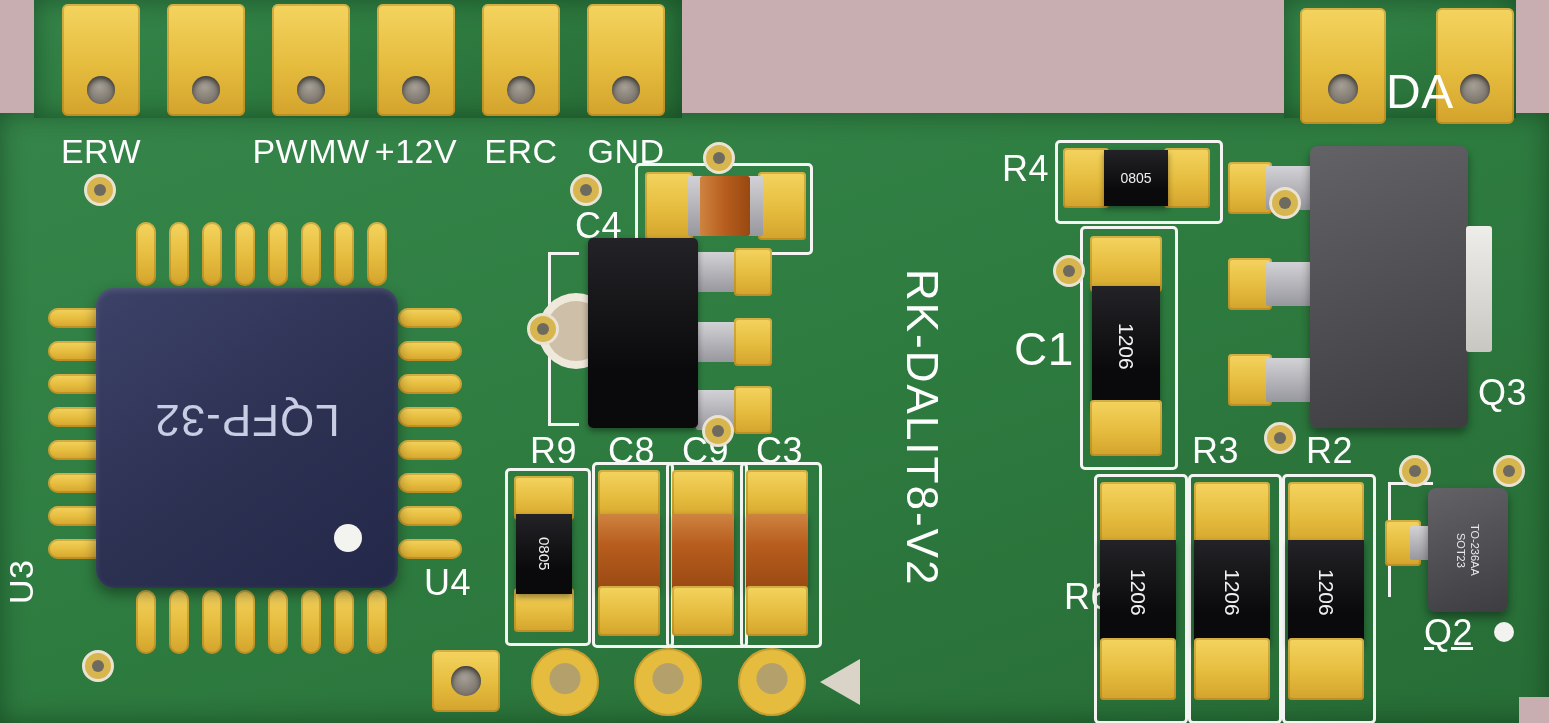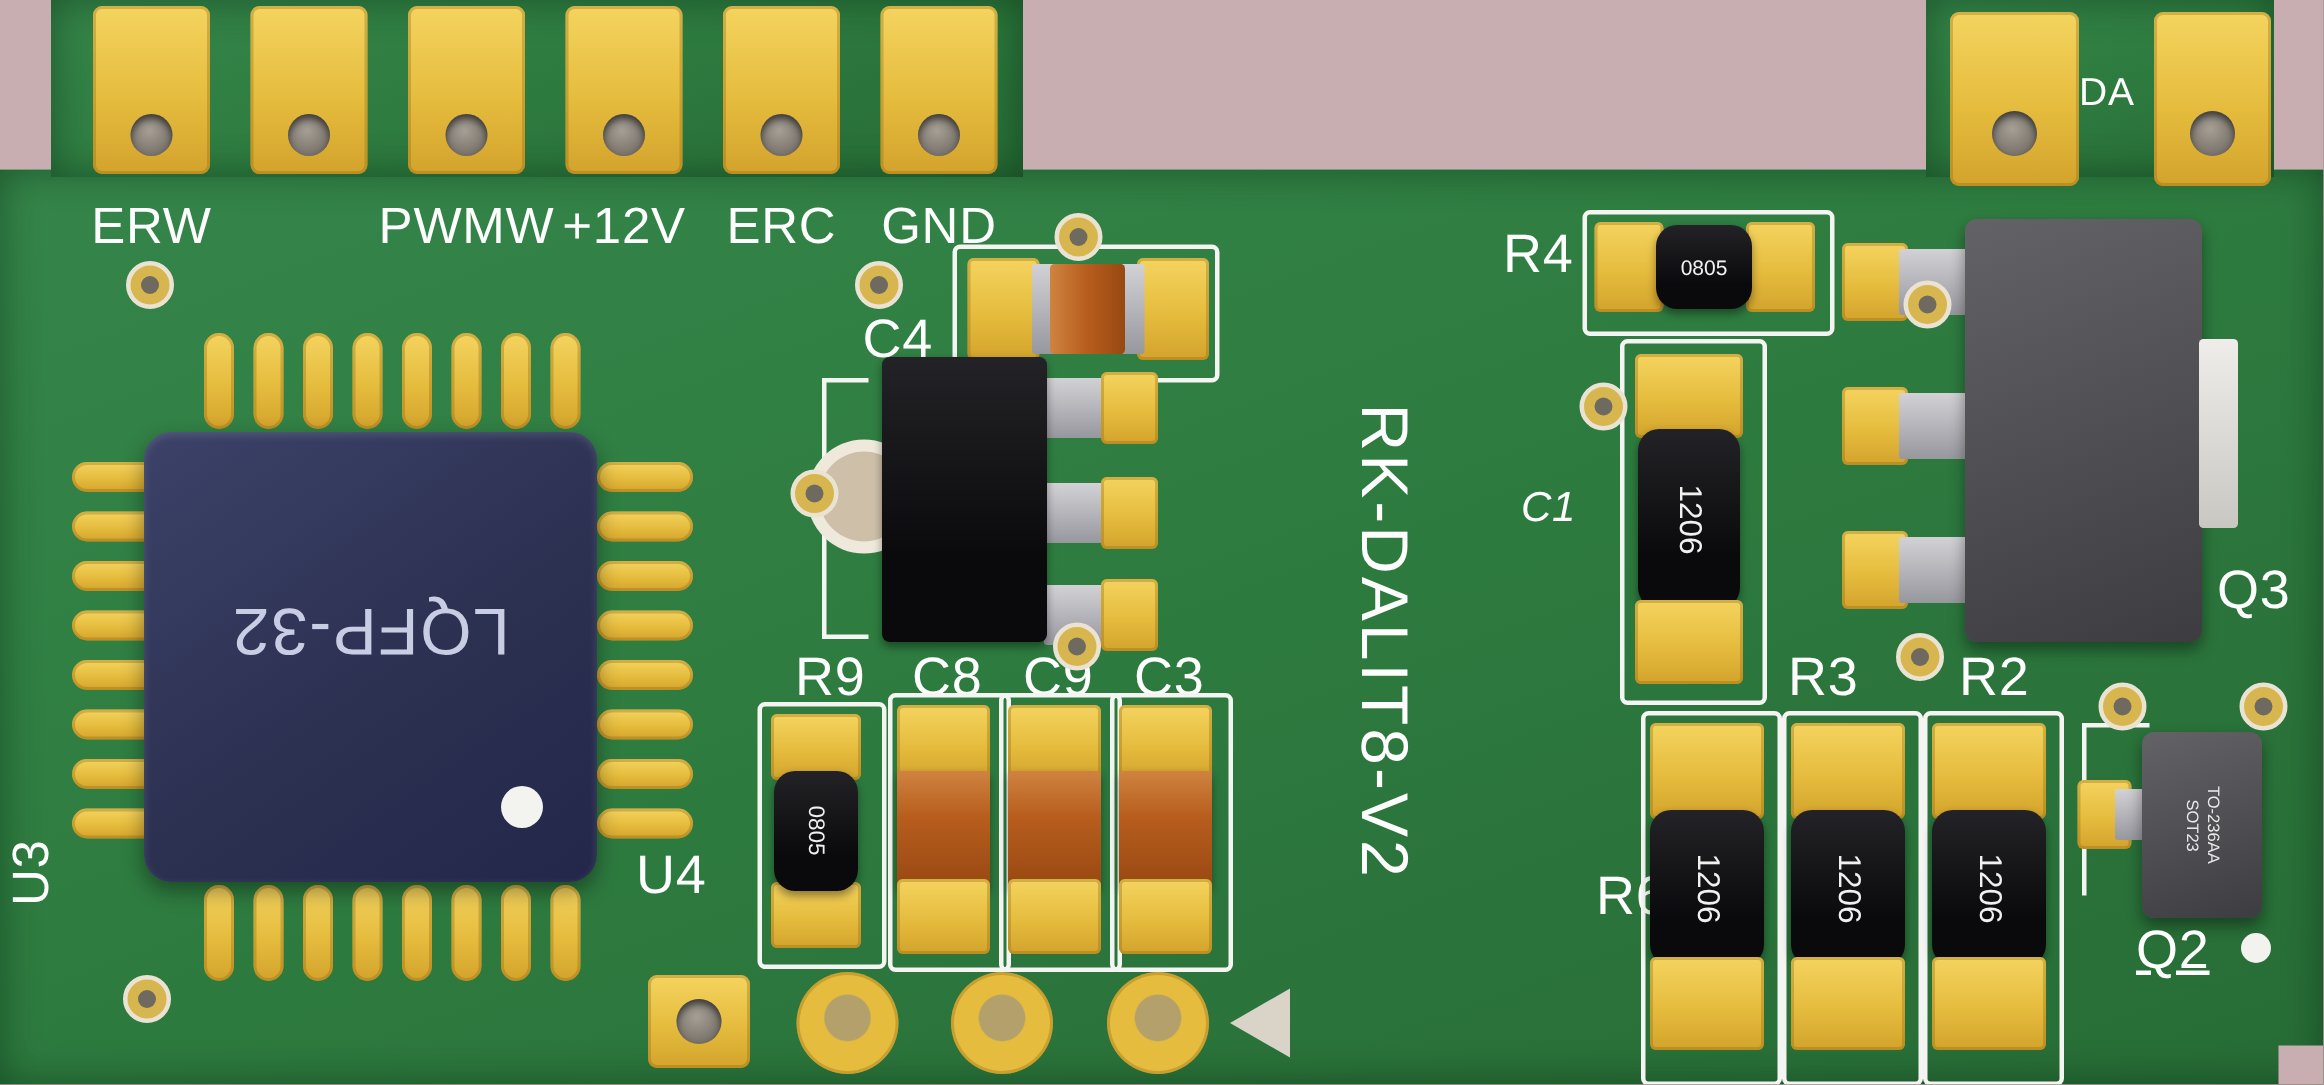--- a/index.html
+++ b/index.html
@@ -11,21 +11,21 @@
   .pad{background:linear-gradient(180deg,#f4d45f 0%,#e5bc3e 55%,#d3a32c 100%);
        box-shadow:inset 0 0 0 2px rgba(150,105,20,.35);border-radius:4px;}
   .pad-pin{border-radius:10px;}
   .silk{color:#fdfdfd;font-weight:500;letter-spacing:.5px;}
   .silk-box{border:3px solid #f4f4f2;border-radius:5px;}
   .hole{border-radius:50%;background:radial-gradient(circle at 45% 40%,#a59f95 0%,#767068 75%);
         box-shadow:inset 0 3px 5px rgba(0,0,0,.55);}
   .via{width:26px;height:26px;border-radius:50%;background:#d8b64f;border:3px solid #eae3d4;}
   .via::after{content:"";position:absolute;left:7px;top:7px;width:12px;height:12px;border-radius:50%;background:#6e6a60;}
   .smd-black{background:linear-gradient(180deg,#232327 0%,#0a0a0c 70%);color:#f0f0f0;
-             display:flex;align-items:center;justify-content:center;border-radius:14px;
+             display:flex;align-items:center;justify-content:center;border-radius:0;
              box-shadow:0 3px 6px rgba(0,0,0,.4);}
   .cap-orange{background:linear-gradient(180deg,#cf8340 0%,#b75d1e 40%,#984812 100%);
               border-radius:3px;box-shadow:0 3px 6px rgba(0,0,0,.35);}
   .cap-orange-h{background:linear-gradient(90deg,#cf8340 0%,#b75d1e 50%,#984812 100%);border-radius:3px;}
   .lead{background:linear-gradient(180deg,#d2d2d6 0%,#97979e 100%);border-radius:2px;}
   .vtext{writing-mode:vertical-rl;}
   .vtext-flip{writing-mode:vertical-rl;transform:rotate(180deg);}
   .round-pad{border-radius:50%;background:radial-gradient(circle at 50% 45%,#b3a06b 0 15px,#e5bc3e 16px 100%);
              box-shadow:inset 0 0 0 2px rgba(150,105,20,.35);}
   .tri-left{width:0;height:0;border-top:23px solid transparent;border-bottom:23px solid transparent;
@@ -67,21 +67,21 @@
   <div class="abs silk" style="left:416px;top:132px;font-size:34px;transform:translateX(-50%);">+12V</div>
   <div class="abs silk" style="left:521px;top:132px;font-size:34px;transform:translateX(-50%);">ERC</div>
   <div class="abs silk" style="left:626px;top:132px;font-size:34px;transform:translateX(-50%);">GND</div>
 
   <div class="abs pad" style="left:1300px;top:8px;width:86px;height:116px;border-radius:6px;">
     <div class="abs hole" style="left:28px;top:66px;width:30px;height:30px;"></div>
   </div>
   <div class="abs pad" style="left:1436px;top:8px;width:78px;height:116px;border-radius:6px;">
     <div class="abs hole" style="left:24px;top:66px;width:30px;height:30px;"></div>
   </div>
-  <div class="abs silk" style="left:1386px;top:46px;font-size:26px;z-index:3;">DA</div>
+  <div class="abs silk" style="left:1386px;top:64px;font-size:48px;z-index:3;">DA</div>
 
   <div class="abs pad pad-pin" style="left:136px;top:222px;width:20px;height:64px;"></div>
   <div class="abs pad pad-pin" style="left:169px;top:222px;width:20px;height:64px;"></div>
   <div class="abs pad pad-pin" style="left:202px;top:222px;width:20px;height:64px;"></div>
   <div class="abs pad pad-pin" style="left:235px;top:222px;width:20px;height:64px;"></div>
   <div class="abs pad pad-pin" style="left:268px;top:222px;width:20px;height:64px;"></div>
   <div class="abs pad pad-pin" style="left:301px;top:222px;width:20px;height:64px;"></div>
   <div class="abs pad pad-pin" style="left:334px;top:222px;width:20px;height:64px;"></div>
   <div class="abs pad pad-pin" style="left:367px;top:222px;width:20px;height:64px;"></div>
 
@@ -173,21 +173,21 @@
   <div class="abs silk vtext" style="left:897px;top:208px;height:440px;font-size:44px;letter-spacing:2px;text-align:center;">RK-DALIT8-V2</div>
 
   <div class="abs silk" style="left:1002px;top:148px;font-size:36px;">R4</div>
   <div class="abs silk-box" style="left:1055px;top:140px;width:162px;height:78px;"></div>
   <div class="abs pad" style="left:1063px;top:148px;width:46px;height:60px;"></div>
   <div class="abs pad" style="left:1164px;top:148px;width:46px;height:60px;"></div>
   <div class="abs smd-black" style="left:1104px;top:150px;width:64px;height:56px;">
     <span style="font-size:14px;">0805</span>
   </div>
 
-  <div class="abs silk" style="left:1014px;top:322px;font-size:28px;font-style:italic;">C1</div>
+  <div class="abs silk" style="left:1014px;top:322px;font-size:46px;">C1</div>
   <div class="abs silk-box" style="left:1080px;top:226px;width:92px;height:238px;"></div>
   <div class="abs pad" style="left:1090px;top:236px;width:72px;height:56px;"></div>
   <div class="abs smd-black" style="left:1092px;top:286px;width:68px;height:120px;">
     <span class="vtext" style="font-size:21px;">1206</span>
   </div>
   <div class="abs pad" style="left:1090px;top:400px;width:72px;height:56px;"></div>
 
   <div class="abs pad" style="left:1228px;top:162px;width:44px;height:52px;"></div>
   <div class="abs lead" style="left:1266px;top:166px;width:46px;height:44px;"></div>
   <div class="abs pad" style="left:1228px;top:258px;width:44px;height:52px;"></div>

